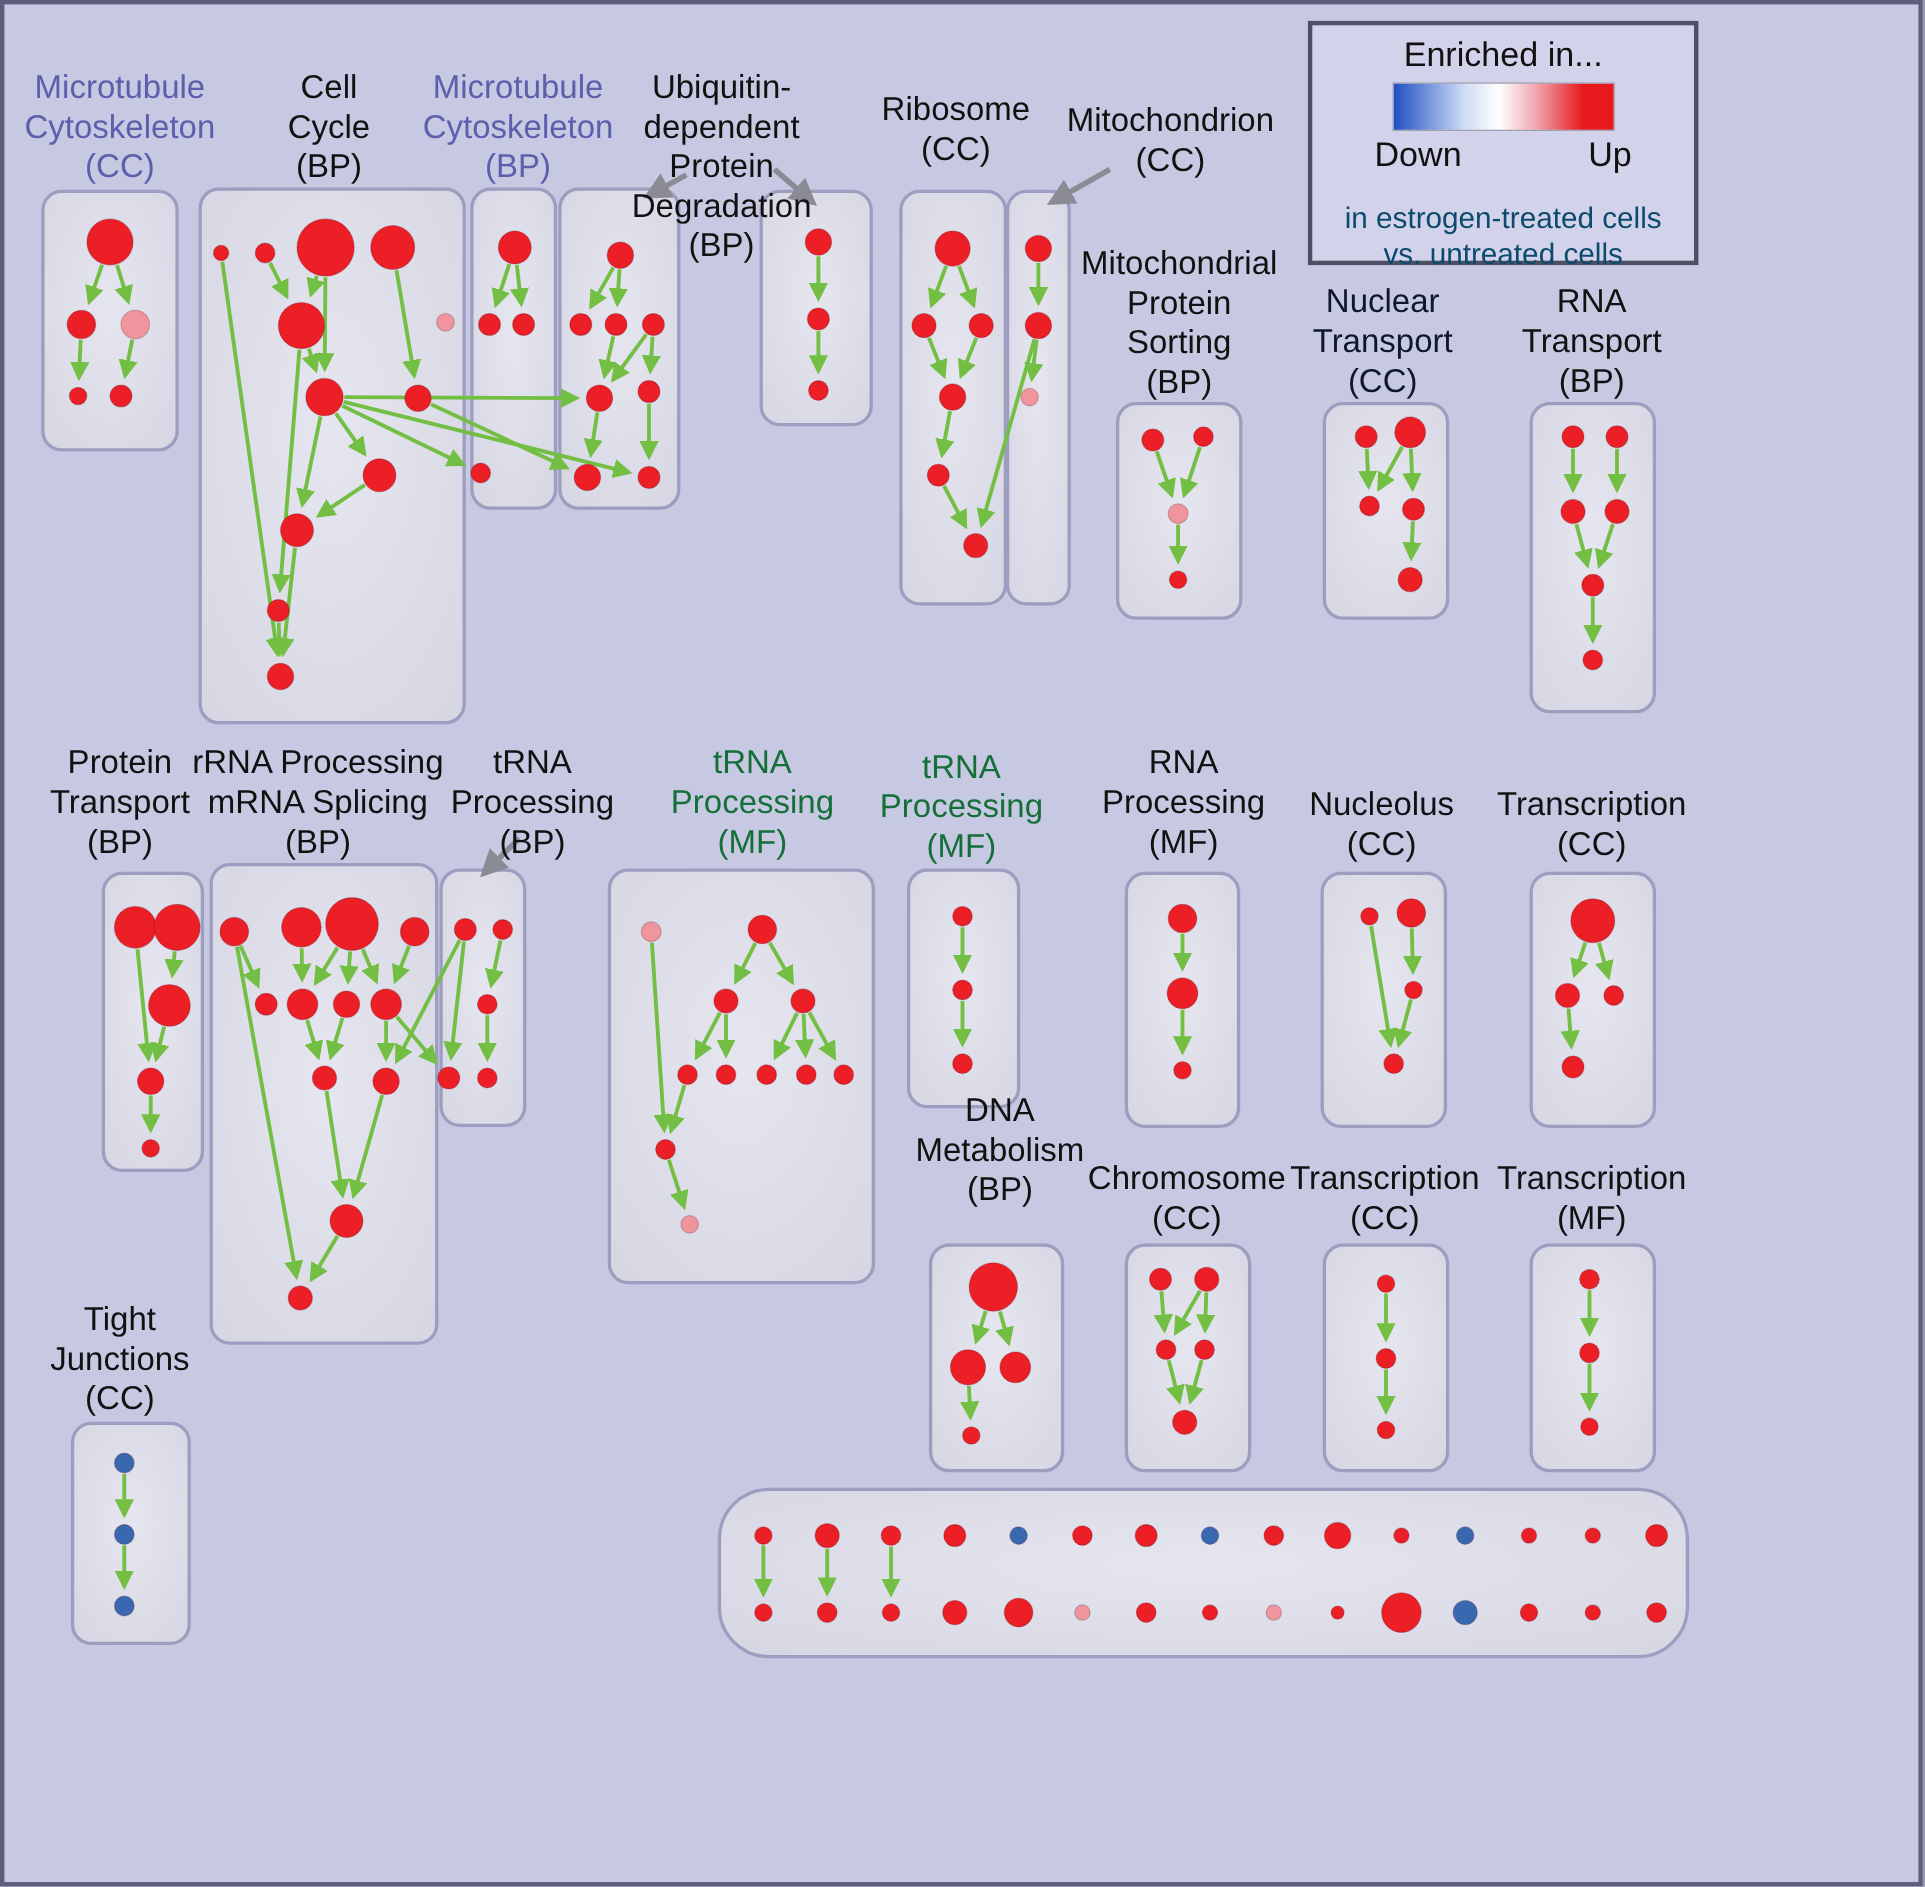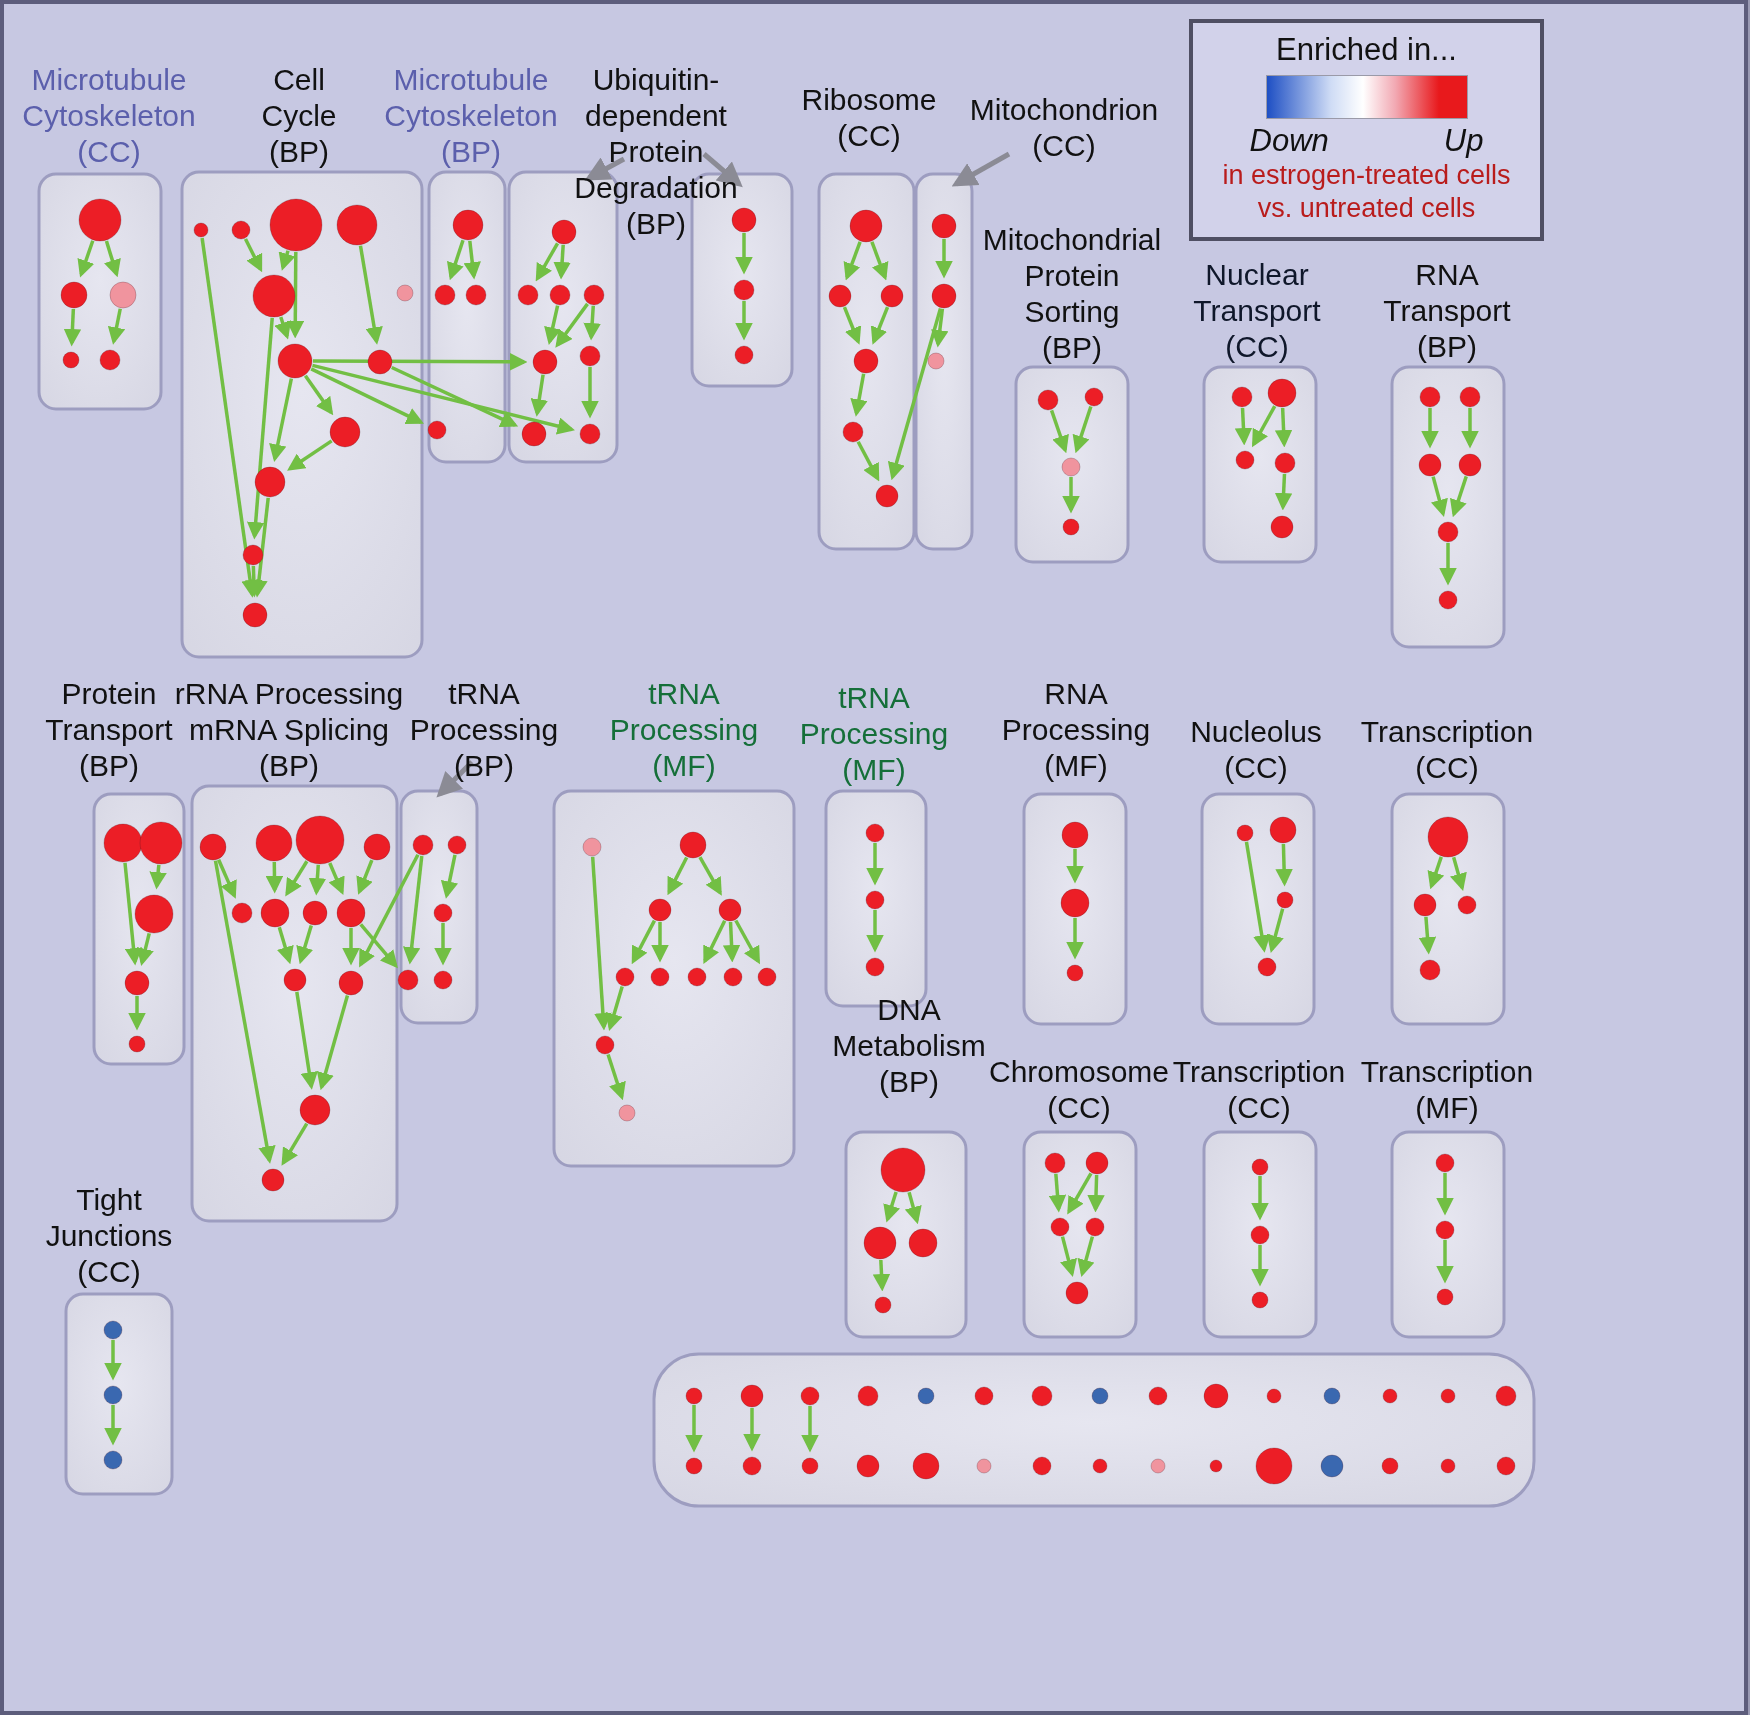--- a/index.html
+++ b/index.html
@@ -21,22 +21,22 @@
     white-space:pre-line;
     pointer-events:none;
   }
   #legend{
     position:absolute;left:1185px;top:15px;width:355px;height:222px;
     border:4px solid #4f4f63;background:#d2d2ea;box-sizing:border-box;
     text-align:center;z-index:3;
   }
   #legend .legend-title{font-size:31px;margin-top:9px;color:#111;}
   #legend .legend-bar{width:200px;height:42px;margin:7px auto 0 auto;border:1px solid #9a9aa8;}
-  #legend .legend-row{width:234px;margin:4px auto 0 auto;display:flex;justify-content:space-between;font-size:31px;color:#111;font-style:italic;}
-  #legend .legend-sub{font-size:27px;line-height:33px;margin-top:0;color:#b91c1c;white-space:pre-line;}
+  #legend .legend-row{width:234px;margin:4px auto 0 auto;display:flex;justify-content:space-between;font-size:31px;color:#111;}
+  #legend .legend-sub{font-size:27px;line-height:33px;margin-top:23px;color:#0c4a6e;white-space:pre-line;}
   #misc-text{
     position:absolute;left:222px;top:1276px;z-index:2;
     font:31px/37px "Liberation Sans", sans-serif;color:#111;
     white-space:pre-line;text-align:left;
   }
 </style>
 </head>
 <body>
 
 <div id="figure">

